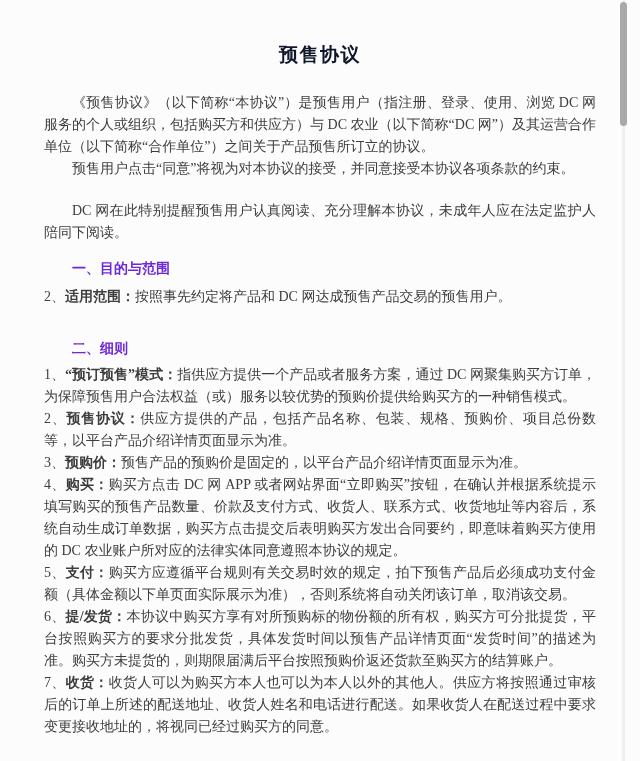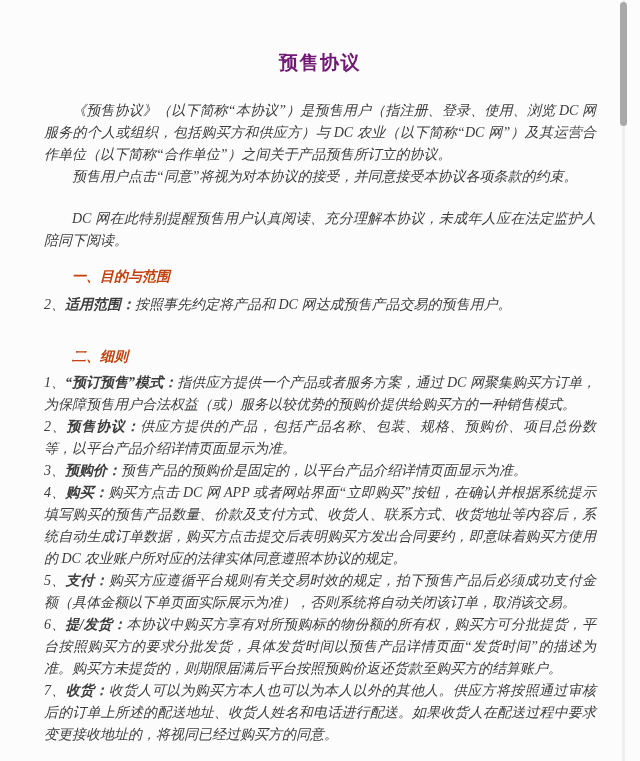--- a/index.html
+++ b/index.html
@@ -8,43 +8,42 @@
     background:#fcfcfc;
     overflow:hidden;
     position:relative;
     font-family:"Liberation Serif","DejaVu Serif",serif;
   }
   .doc{
     padding:34px 44px 0 44px;
     color:#3d3d3d;
   }
   .doc-title{
-    margin:16px;
+    margin:8px;
     font-size:19px;
     line-height:26px;
     font-weight:bold;
     text-align:center;
     letter-spacing:1.5px;
-    color:#701a75;
+    color:#0f172a;
   }
   .para,.sec-heading,.item{
     margin:0;
     font-size:14px;
     line-height:22px;
     text-align:justify;
     text-justify:inter-ideograph;
-    font-style:italic;
   }
   .indent{text-indent:2em;}
   .mt-intro{margin-top:24px;}
   .mt-notice{margin-top:20px;}
   .sec-heading{
     font-weight:bold;
     text-indent:2em;
-    color:#c2410c;
+    color:#6d28d9;
   }
   .sec-heading.s1{margin-top:14px;margin-bottom:6px;}
   .sec-heading.s2{margin-top:30px;margin-bottom:4px;}
   .term{font-weight:bold;}
   .scrollbar-track{
     position:absolute;
     top:0;bottom:0;right:15px;
     width:3px;
     background:#efefef;
   }

